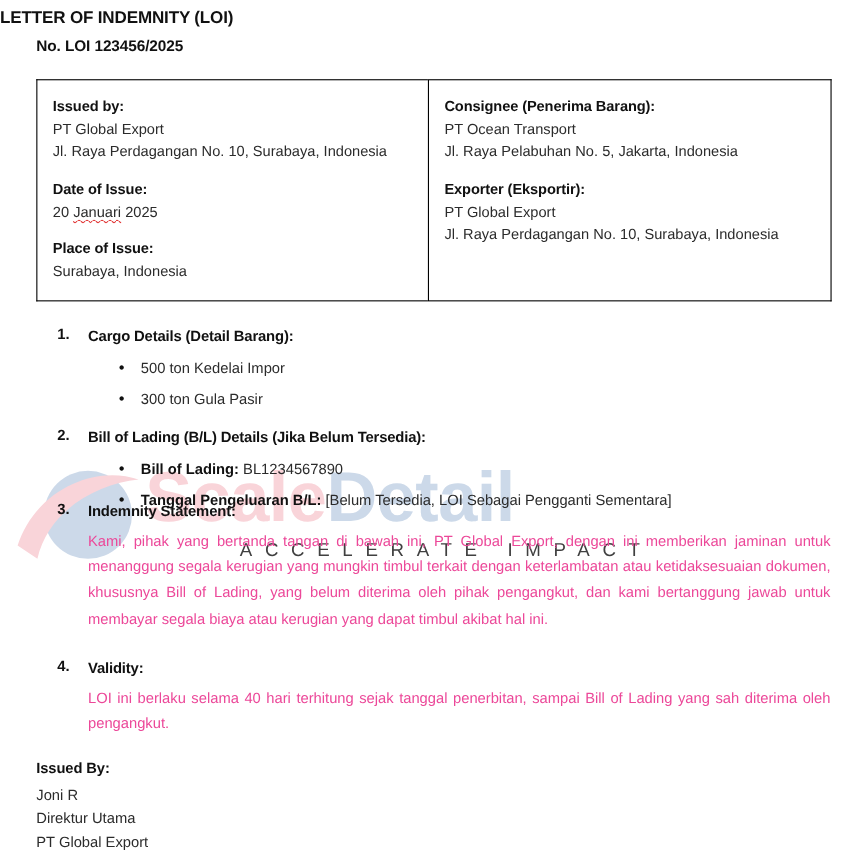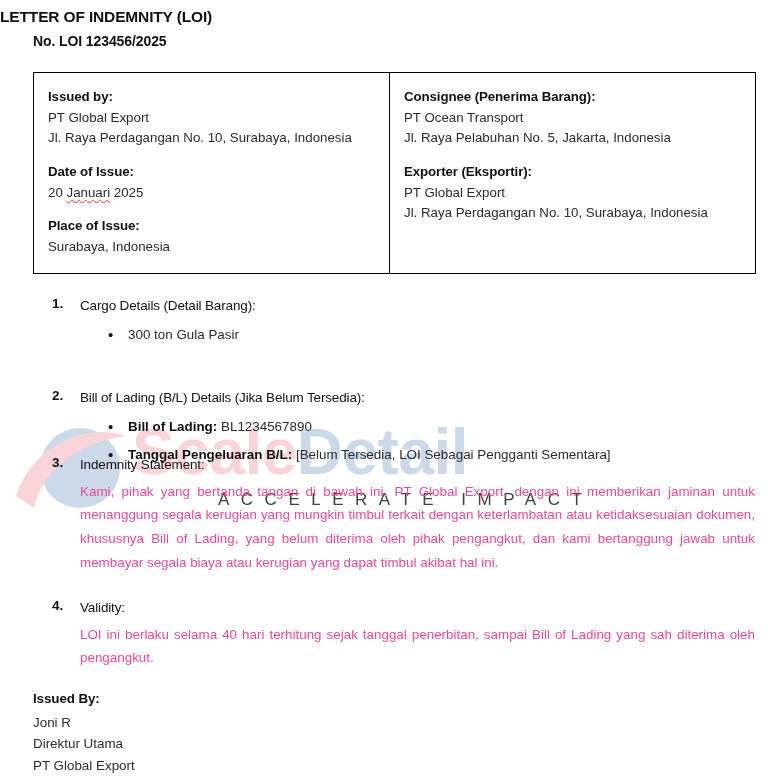--- a/index.html
+++ b/index.html
@@ -136,21 +136,21 @@
   .sec .num {
     position: absolute;
     left: 52px;
     top: 0;
     font-size: 13.5px;
     font-weight: 700;
     color: #111;
   }
   .sec .sec-title {
     font-size: 13.5px;
-    font-weight: 400;
+    font-weight: 700;
     color: #111;
     letter-spacing: -0.15px;
     line-height: 1.45;
   }
 
   ul.bullets {
     list-style: none;
     margin: 9px 0 0 0;
     padding: 0;
   }
@@ -255,20 +255,21 @@
     </tr>
   </tbody>
     </table>
 
   <div class="sections">
 
     <div class="sec" id="sec-cargo">
       <span class="num">1.</span>
       <div class="sec-title">Cargo Details (Detail Barang):</div>
       <ul class="bullets">
+        <li>500 ton Kedelai Impor</li>
         <li>300 ton Gula Pasir</li>
       </ul>
     </div>
 
     <div class="sec" id="sec-bl">
       <span class="num">2.</span>
       <div class="sec-title">Bill of Lading (B/L) Details (Jika Belum Tersedia):</div>
       <ul class="bullets">
         <li><b>Bill of Lading:</b> <span>BL1234567890</span></li>
         <li><b>Tanggal Pengeluaran B/L:</b> <span>[Belum Tersedia, LOI Sebagai Pengganti Sementara]</span></li>

